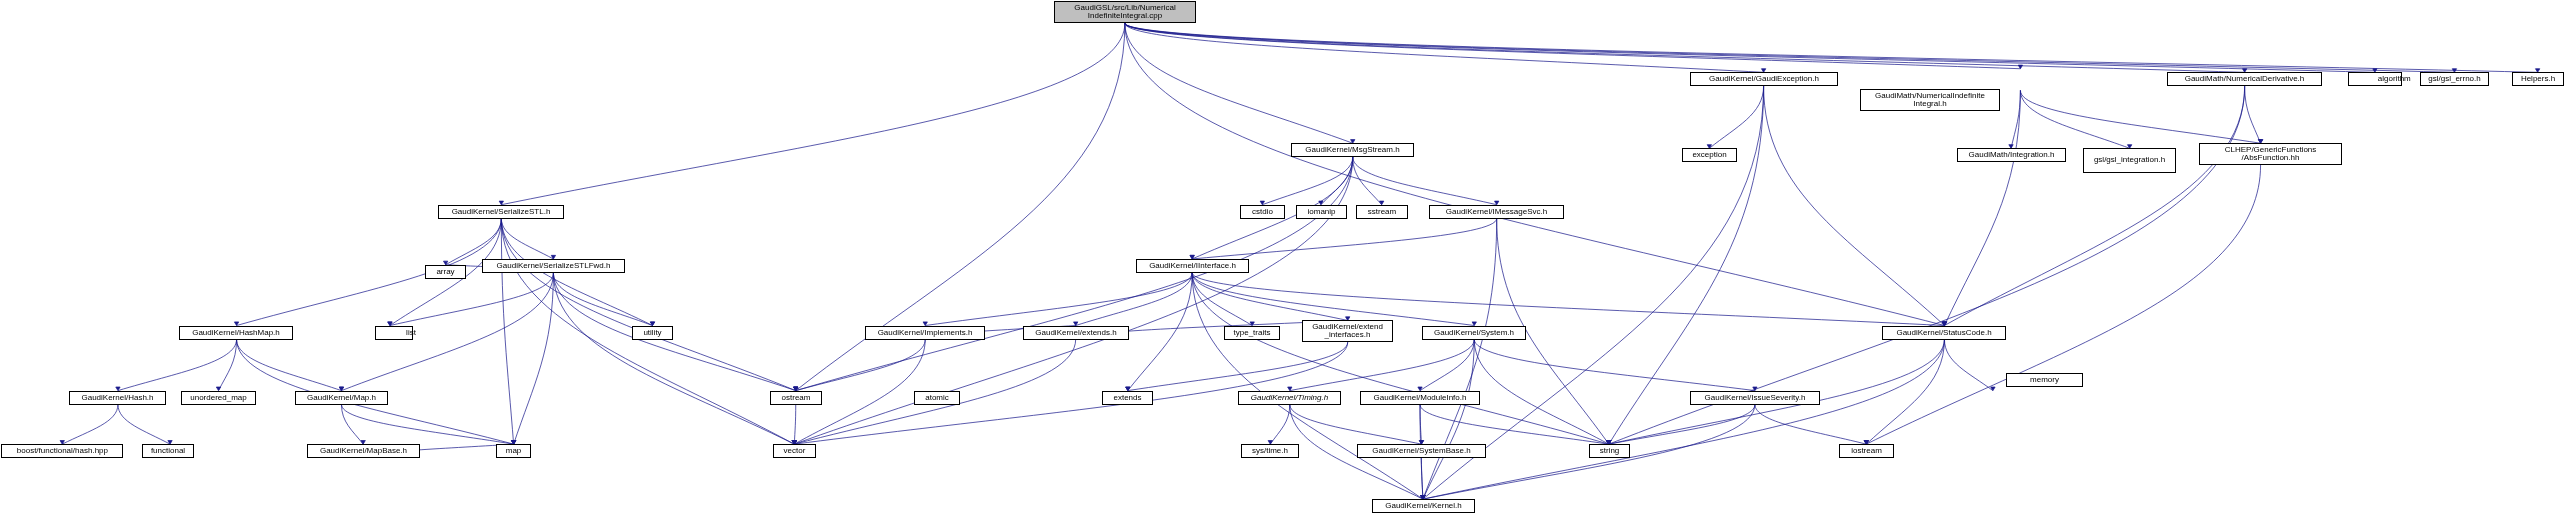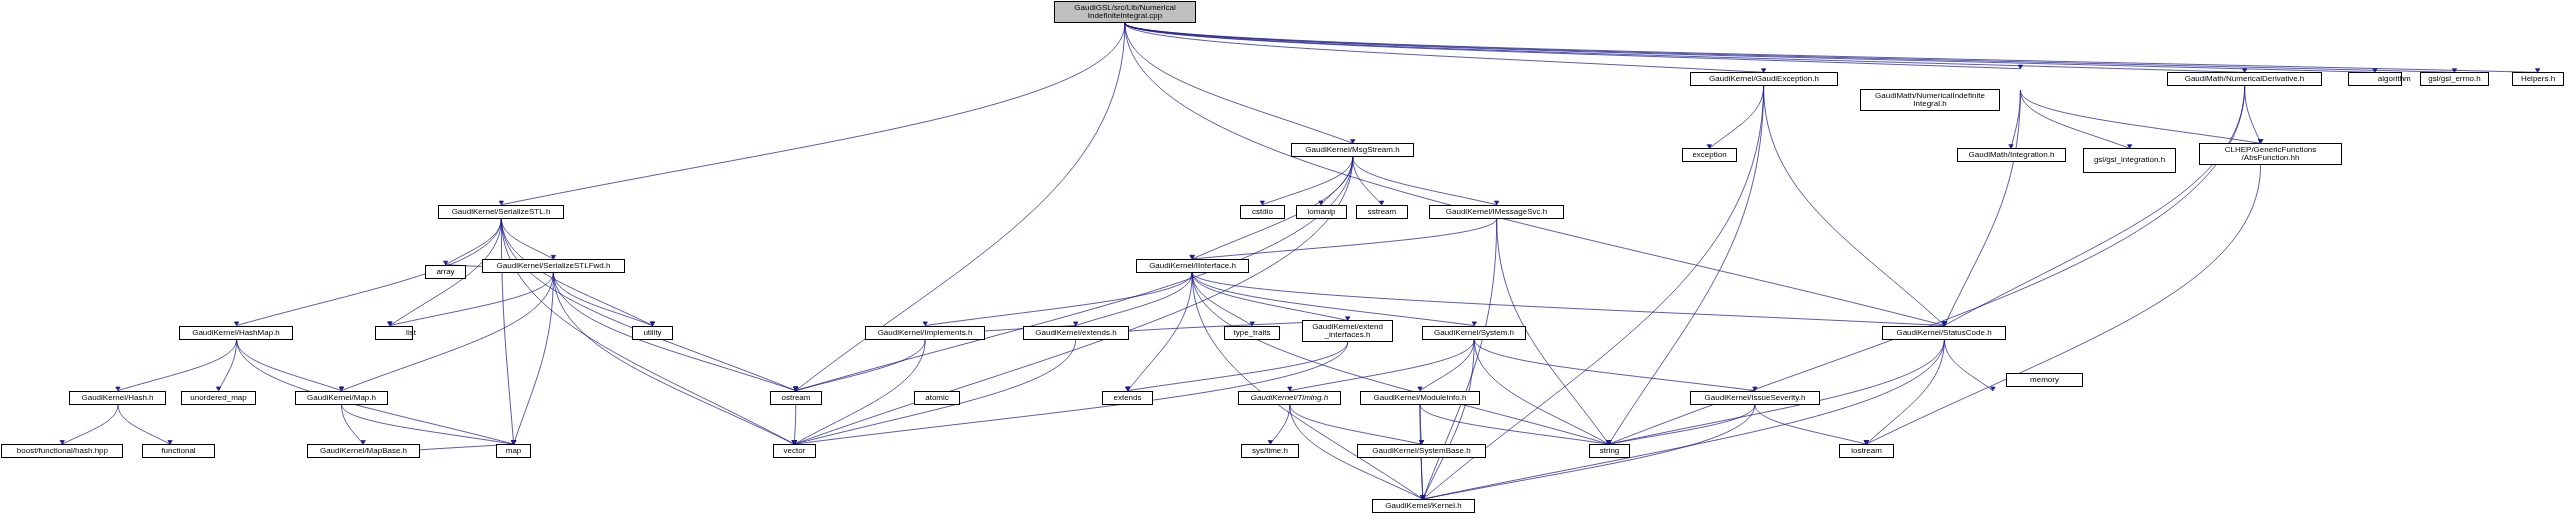--- a/index.html
+++ b/index.html
@@ -241,21 +241,21 @@
       <div class="node" style="left: 914px; top: 391px; width: 46px; height: 13.7px;">atomic</div>
       <div class="node" style="left: 69px; top: 391px; width: 97px; height: 13.7px;">GaudiKernel/Hash.h</div>
       <div class="node" style="left: 181px; top: 391px; width: 75px; height: 13.7px;">unordered_map</div>
       <div class="node" style="left: 295px; top: 391px; width: 93px; height: 13.7px;">GaudiKernel/Map.h</div>
       <div class="node" style="left: 1102px; top: 391px; width: 51px; height: 13.7px;">extends</div>
       <div class="node" style="left: 1238px; top: 391px; width: 103px; height: 13.7px; font-style: italic;">GaudiKernel/Timing.h</div>
       <div class="node" style="left: 1360px; top: 391px; width: 120px; height: 13.7px;">GaudiKernel/ModuleInfo.h</div>
       <div class="node" style="left: 1690px; top: 391px; width: 130px; height: 13.7px;">GaudiKernel/IssueSeverity.h</div>
       <div class="node" style="left: 1966px; top: 373px; width: 77px; height: 13.7px; margin-left: 40px;">memory</div>
       <div class="node" style="left: 1.4px; top: 444px; width: 122px; height: 13.7px;">boost/functional/hash.hpp</div>
-      <div class="node" style="left: 142px; top: 444px; width: 73px; height: 13.7px;">functional</div>
+      <div class="node" style="left: 142px; top: 444px; width: 52px; height: 13.7px;">functional</div>
       <div class="node" style="left: 307px; top: 444px; width: 113px; height: 13.7px;">GaudiKernel/MapBase.h</div>
       <div class="node" style="left: 496px; top: 444px; width: 35px; height: 13.7px;">map</div>
       <div class="node" style="left: 773px; top: 444px; width: 43px; height: 13.7px;">vector</div>
       <div class="node" style="left: 1241px; top: 444px; width: 58px; height: 13.7px;">sys/time.h</div>
       <div class="node" style="left: 1357px; top: 444px; width: 129px; height: 13.7px;">GaudiKernel/SystemBase.h</div>
       <div class="node" style="left: 1589px; top: 444px; width: 41px; height: 13.7px;">string</div>
       <div class="node" style="left: 1839px; top: 444px; width: 55px; height: 13.7px;">iostream</div>
       <div class="node" style="left: 1372px; top: 499px; width: 103px; height: 13.7px;">GaudiKernel/Kernel.h</div>
     </div>
 </div>

